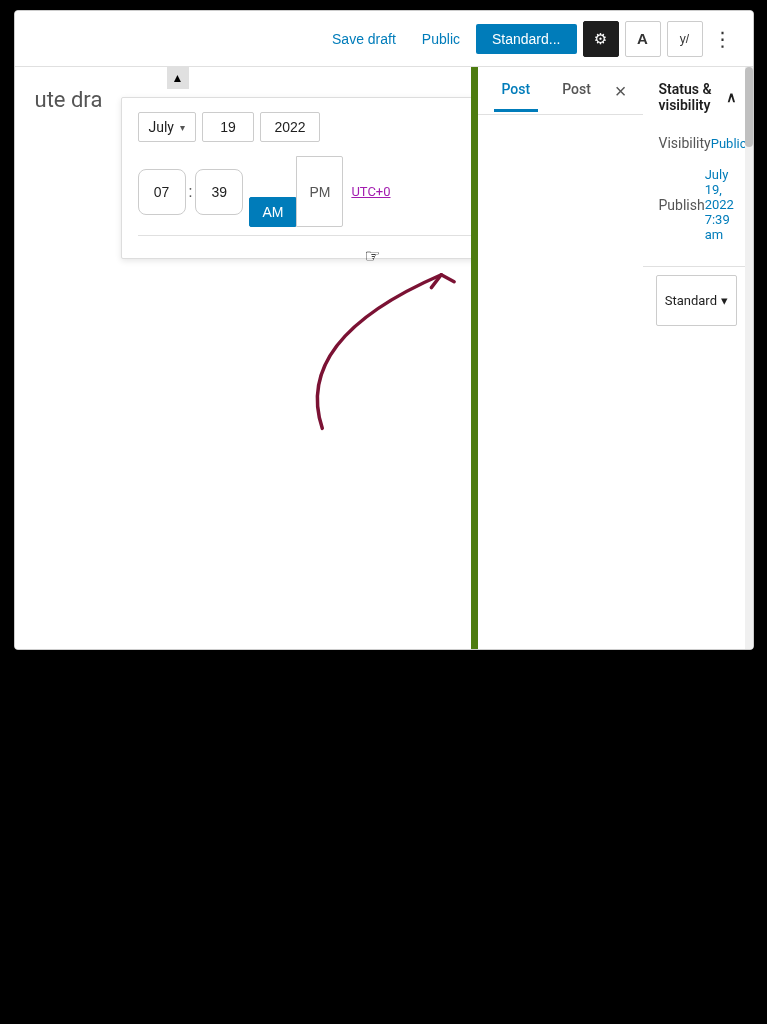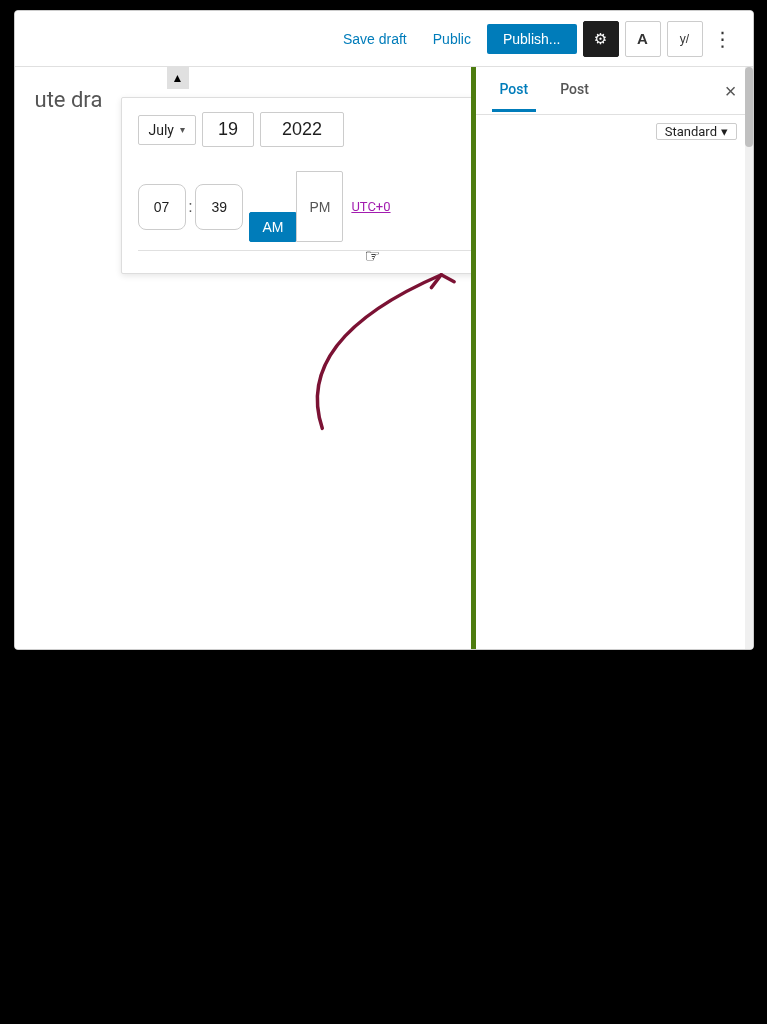--- a/index.html
+++ b/index.html
@@ -108,23 +108,23 @@
       left: 0;
       width: 100%;
       height: 100%;
       pointer-events: none;
     }
 
     
     .sidebar-panel {
       width: 282px;
       background: #fff;
-      border-left: 5px solid #4d7c0f;
-      display: flex;
-      flex-direction: column;
+      border-left: 7px solid #4d7c0f;
+      display: flex;
+      flex-direction: row;
       height: 100%;
     }
     .sidebar-tabs {
       display: flex;
       border-bottom: 1px solid #e0e0e0;
       align-items: center;
       padding: 0 16px;
       height: 48px;
     }
     .sidebar-tab {
@@ -195,21 +195,21 @@
       border: 1px solid #ddd;
       border-radius: 2px;
       padding: 14px 16px;
       margin: 0 16px 16px;
       box-shadow: 0 2px 6px rgba(0,0,0,0.1);
     }
     .datetime-row {
       display: flex;
       align-items: center;
       gap: 6px;
-      margin-bottom: 24px;
+      margin-bottom: 14px;
     }
     .month-select {
       display: flex;
       align-items: center;
       border: 1px solid #ccc;
       border-radius: 2px;
       padding: 6px 10px;
       font-size: 14px;
       cursor: pointer;
       gap: 6px;
@@ -217,21 +217,21 @@
       background: #fff;
     }
     .month-select .chevron {
       font-size: 10px;
       color: #555;
     }
     .date-input {
       border: 1px solid #ccc;
       border-radius: 2px;
       padding: 6px 8px;
-      font-size: 18px;
+      font-size: 14px;
       width: 52px;
       text-align: center;
       color: #1e1e1e;
     }
     .time-row {
       display: flex;
       align-items: center;
       gap: 0;
     }
     .time-input {
@@ -316,37 +316,37 @@
     .panel-extra {
       padding: 8px 16px;
       font-size: 13px;
       color: #555;
     }
     .standard-select {
       display: inline-flex;
       align-items: flex-end;
       border: 1px solid #ccc;
       border-radius: 2px;
-      padding: 0 8px;
+      padding: 17px 8px;
       font-size: 13px;
       cursor: pointer;
       gap: 4px;
       color: #1e1e1e;
       background: #fff;
     }
   </style>
 </head>
 <body>
 
 <div class="screenshot-container">
 
   <div class="toolbar">
     <button class="toolbar-btn-text">Save draft</button>
     <button class="toolbar-btn-text">Public</button>
-    <button class="toolbar-btn-schedule">Publish...</button>
+    <button class="toolbar-btn-schedule">Standard...</button>
     <button class="toolbar-icon-btn gear">
       <span>⚙</span>
     </button>
     <button class="toolbar-icon-btn">
       <span style="font-weight:bold;">A</span>
     </button>
     <button class="toolbar-icon-btn">
       <span style="font-size:12px;">y/</span>
     </button>
     <button class="toolbar-dots">
@@ -364,21 +364,21 @@
 
       
       <div class="datetime-picker" style="position:absolute;top:30px;left:90px;width:460px;">
 
         <div class="datetime-row">
           <div class="month-select">
             <span>July</span>
             <span class="chevron">▾</span>
           </div>
           <input type="text" class="date-input" value="19" style="">
-          <input type="text" class="date-input" style="width: 84px;" value="2022">
+          <input type="text" class="date-input" style="width: 60px;" value="2022">
         </div>
 
         <div class="time-row">
           <input type="text" class="time-input" value="07" style="">
           <span class="time-sep">:</span>
           <input type="text" class="time-input" value="39" style="">
           <div class="ampm-group">
             <button class="ampm-btn active">AM</button>
             <button class="ampm-btn">PM</button>
           </div>
@@ -401,20 +401,36 @@
     <div class="sidebar-panel">
 
       <div class="sidebar-tabs">
         <div class="sidebar-tab active">Post</div>
         <div class="sidebar-tab">Post</div>
         <button class="sidebar-close">×</button>
       </div>
 
       <div class="sidebar-content">
 
+        <div class="panel-section">
+          <div class="panel-section-header">
+            <span>Status &amp; visibility</span>
+            <span>∧</span>
+          </div>
+          <div class="panel-section-body">
+            <div class="panel-row">
+              <span class="panel-label">Visibility</span>
+              <span class="panel-value">Public</span>
+            </div>
+            <div class="panel-row">
+              <span class="panel-label">Publish</span>
+              <span class="panel-value date">July 19, 2022 7:39 am</span>
+            </div>
+          </div>
+        </div>
 
         <div class="panel-extra">
           <div style="display:flex;justify-content:flex-end;margin-bottom:8px;">
             <div class="standard-select">
               <span>Standard</span>
               <span>▾</span>
             </div>
           </div>
         </div>
       </div>

